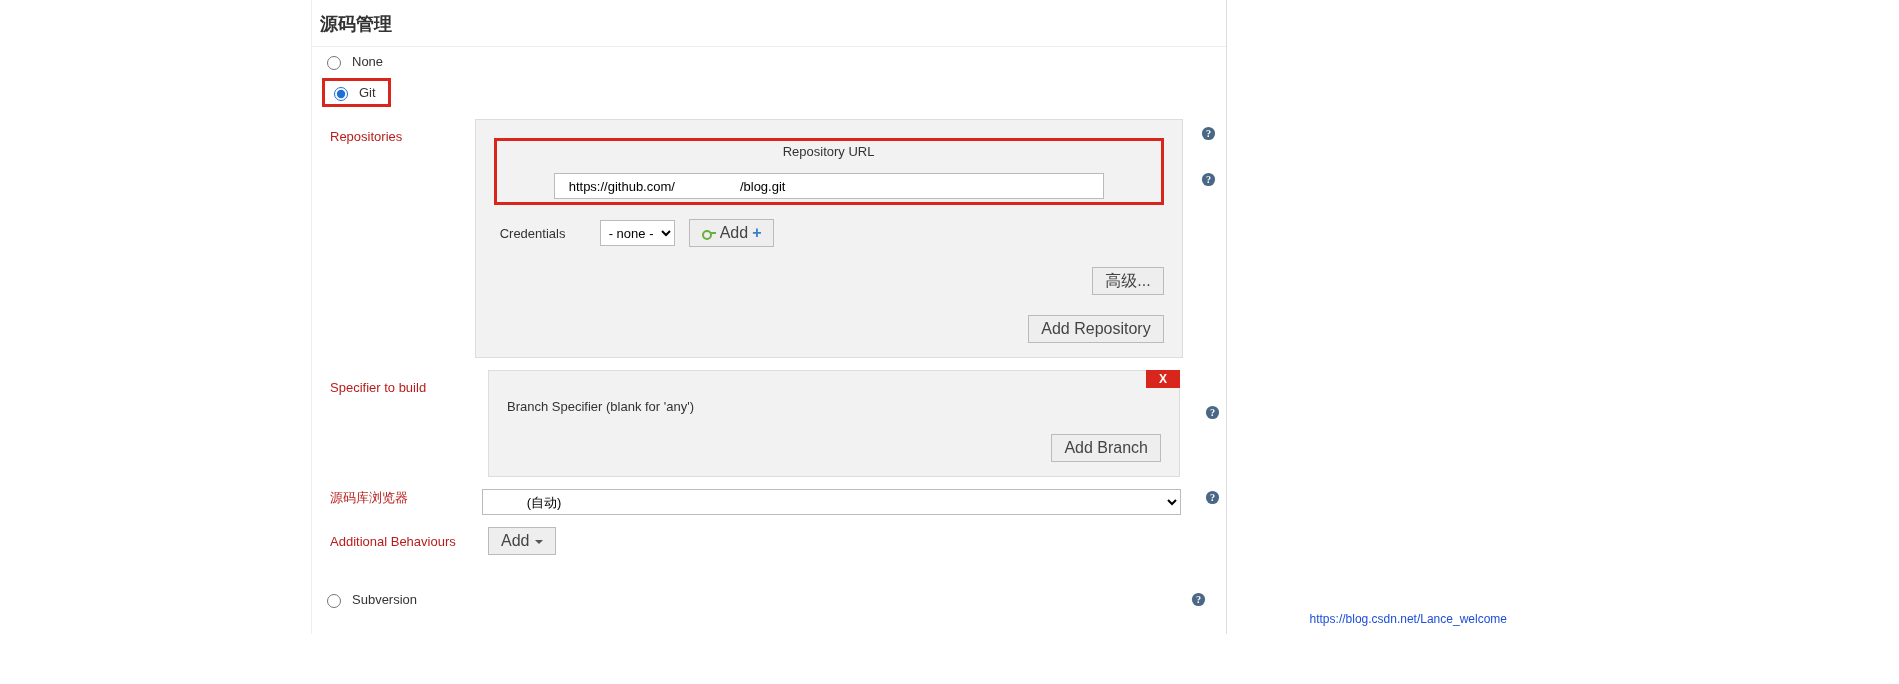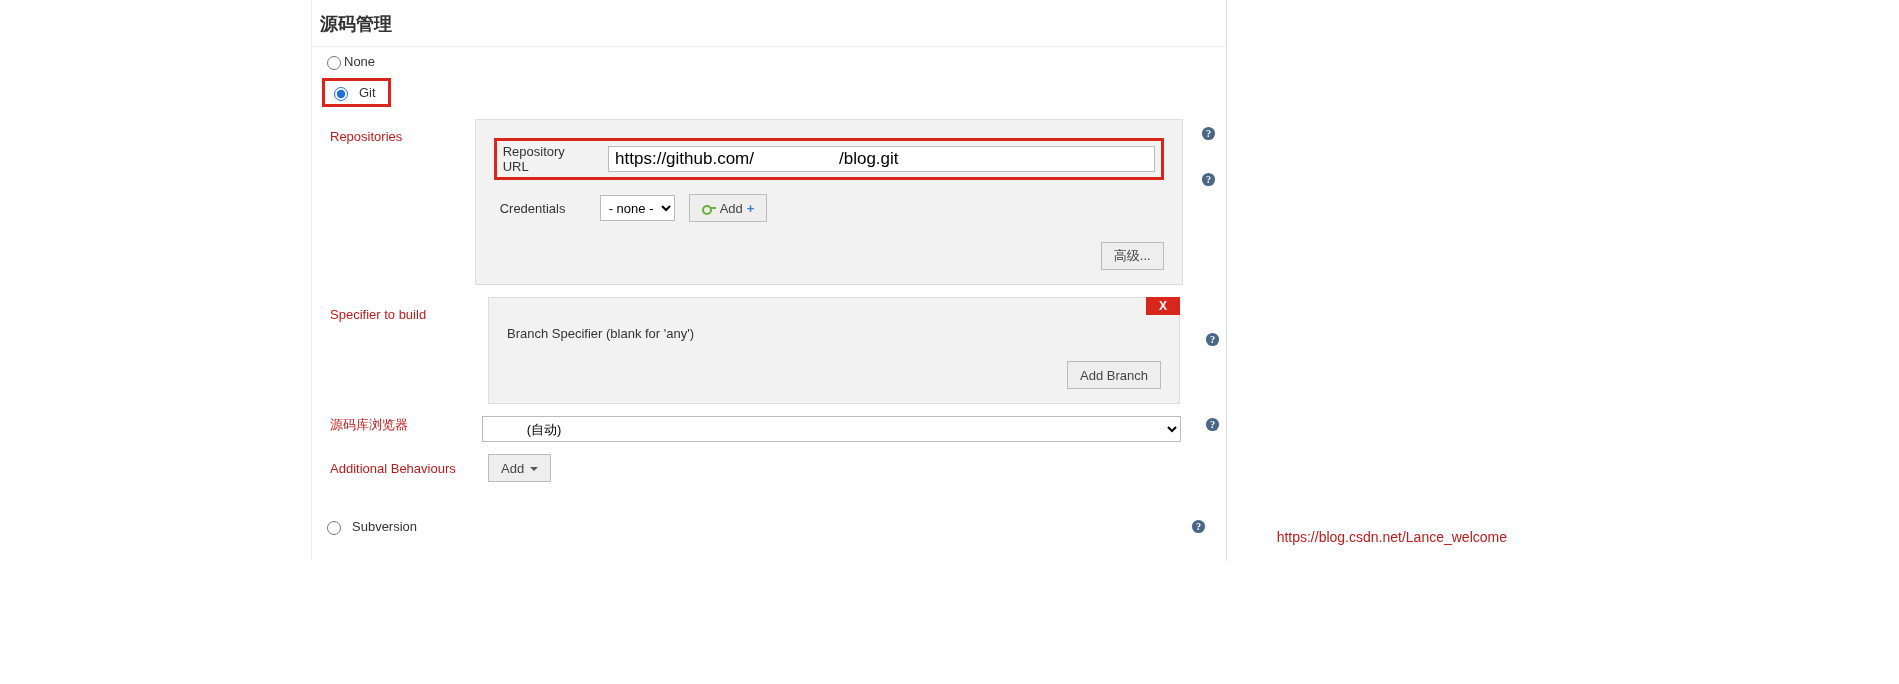--- a/index.html
+++ b/index.html
@@ -10,41 +10,41 @@
     color: #333;
     background: #fff;
   }
   .outer {
     width: 1537px;
     position: relative;
   }
   .watermark {
     position: absolute;
     right: 30px;
-    bottom: 16px;
-    color: #b91c1c;
-    font-size: 14px;
+    bottom: 8px;
+    color: #1d4ed8;
+    font-size: 12px;
     pointer-events: none;
   }
   .panel {
     margin: 0 310px 0 311px;
     border-right: 1px solid #ddd;
     border-left: 1px solid #eee;
     padding-bottom: 20px;
   }
   .section-title {
     font-size: 18px;
     font-weight: bold;
     padding: 12px 8px 10px 8px;
     border-bottom: 1px solid #eee;
   }
   .radio-row {
     display: flex;
     align-items: center;
-    gap: 0;
+    gap: 8px;
     padding: 6px 10px;
   }
   .radio-row input[type=radio] {
     width: 14px; height: 14px;
     accent-color: #1e6fd6;
   }
   .red-box {
     border: 3px solid #d9261c;
     display: inline-flex;
     align-items: center;
@@ -80,41 +80,41 @@
     margin-bottom: 14px;
   }
   .inner-label {
     width: 195px;
     text-align: left;
     color: #333;
   }
   input[type=text] {
     height: 26px;
     border: 0.5px solid #bbb;
-    padding: 2px 6px;
-    font-size: 17px;
+    padding: 2px 14px;
+    font-size: 13px;
     background: #fff;
   }
   .url-input { width: 550px; }
   .branch-input { width: 420px; }
   select {
     height: 26px;
     border: 1px solid #bbb;
     background: #fff;
     font-size: 13px;
     padding: 2px 4px;
   }
   .cred-select { width: 75px; }
   .browser-select { width: 730px; padding-left: 40px; }
   button {
     height: 28px;
     border: 1px solid #bbb;
     background: #eee;
     padding: 0 12px;
-    font-size: 13px;
+    font-size: 16px;
     cursor: pointer;
     color: #444;
   }
   .btn-add-cred {
     display: inline-flex;
     align-items: center;
     gap: 4px;
   }
   .key-icon {
     width: 14px; height: 10px; display: inline-block; position: relative;
@@ -134,20 +134,21 @@
     gap: 8px;
     margin-top: 20px;
   }
   .red-url-row {
     border: 3px solid #d9261c;
     display: flex;
     align-items: center;
     gap: 14px;
     padding: 3px 6px 3px 6px;
     width: 670px;
+    flex-direction: column;
   }
   .red-url-row .inner-label { width: 92px; }
   .close-x {
     position: absolute;
     top: -1px; right: -1px;
     background: #d9261c;
     color: #fff;
     width: 34px; height: 18px;
     text-align: center;
     line-height: 17px;
@@ -223,20 +224,23 @@
             <button class="btn-add-cred">
               <span class="key-icon"></span>
               <span>Add</span>
                 <span class="plus">+</span>
             </button>
           </div>
 
           <div class="subpanel-footer">
             <button>高级...</button>
           </div>
+          <div class="subpanel-footer">
+            <button>Add Repository</button>
+          </div>
         </div>
         <div class="help-col repo-help-stack">
           <span class="help-icon">
             <svg viewBox="0 0 16 16">
                 <circle cx="8" cy="8" r="7" fill="#4a6785"></circle>
                 <text x="8" y="12" text-anchor="middle" font-size="11" fill="#fff" font-family="Georgia" font-weight="bold">?</text>
               </svg>
           </span>
           <span class="help-icon">
             <svg viewBox="0 0 16 16">

